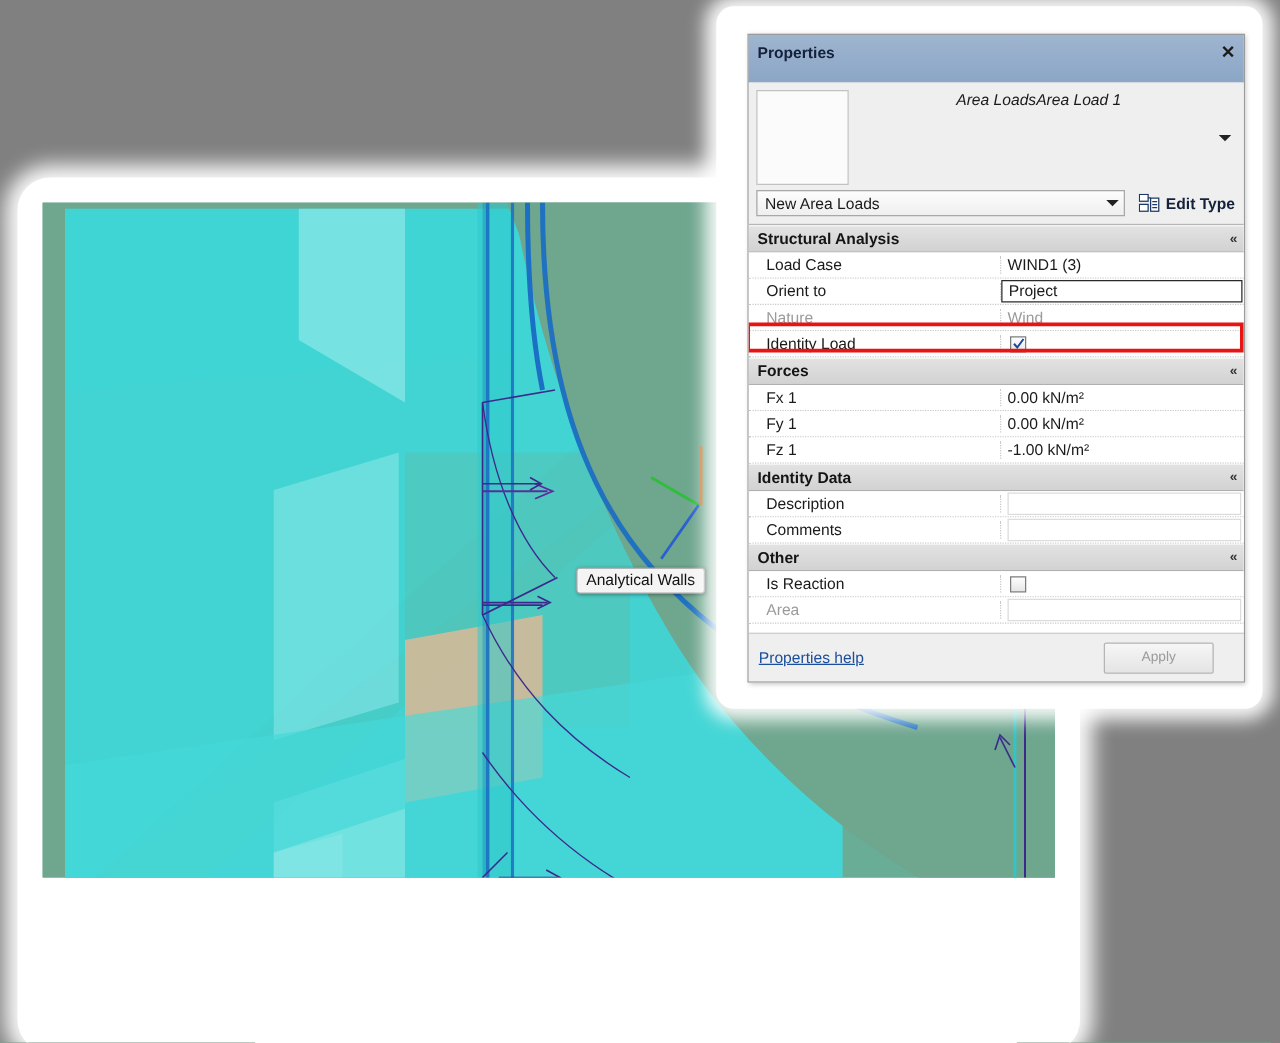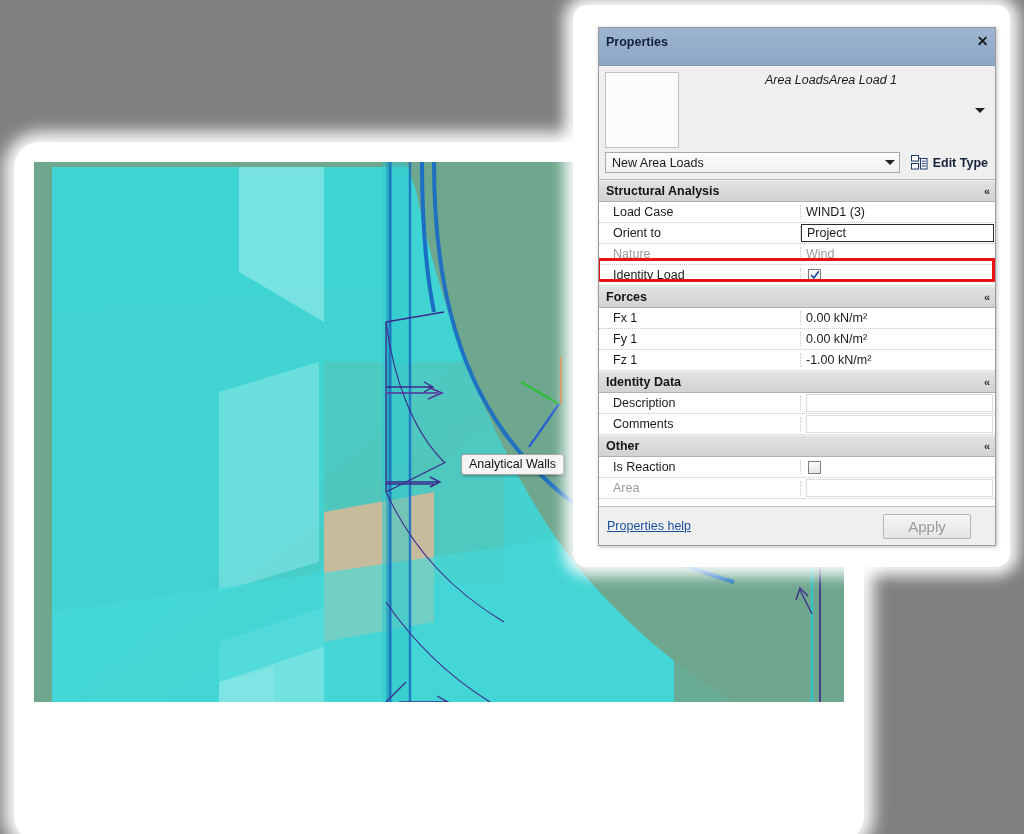--- a/index.html
+++ b/index.html
@@ -220,21 +220,21 @@
   }
   .help-link{
     flex:1;font-size:12.5px;color:#1b4f9c;text-decoration:underline;cursor:pointer;
   }
   .apply-btn{
     width:86px;height:23px;
     background:linear-gradient(to bottom,#f6f6f6,#e4e4e4);
     border:1px solid #b4b4b4;
     border-radius:2px;
     display:flex;align-items:center;justify-content:center;
-    font-size:15px;color:#9a9a9a;
+    font-size:11px;color:#9a9a9a;
     cursor:default;
   }
 </style>
 </head>
 <body>
 
 <div class="root">
 
   <div class="viewport-wrap">
     <div class="viewport">

